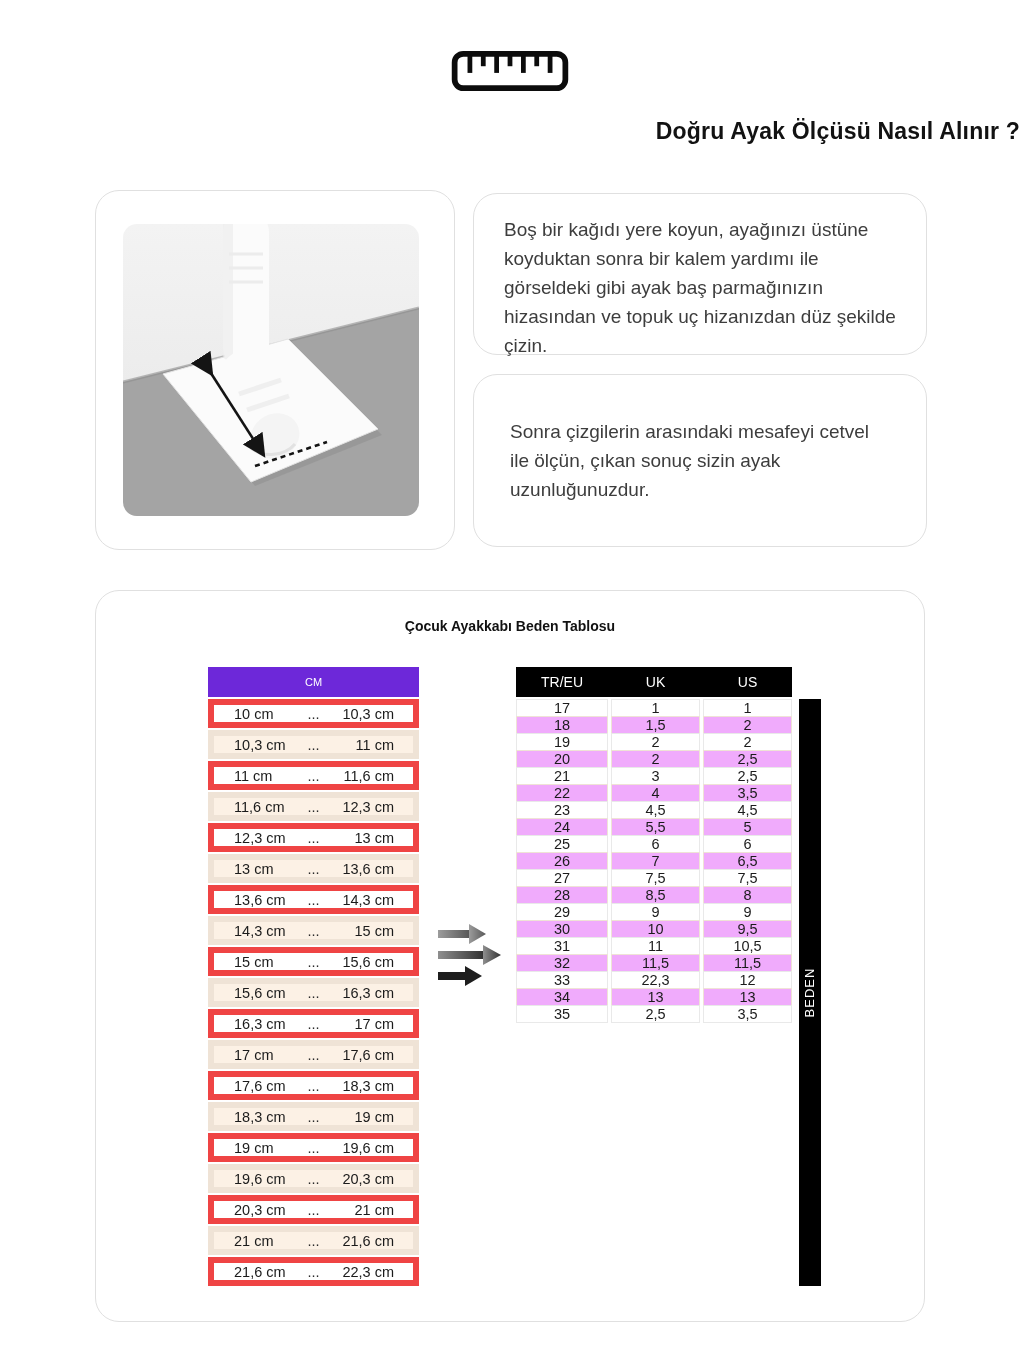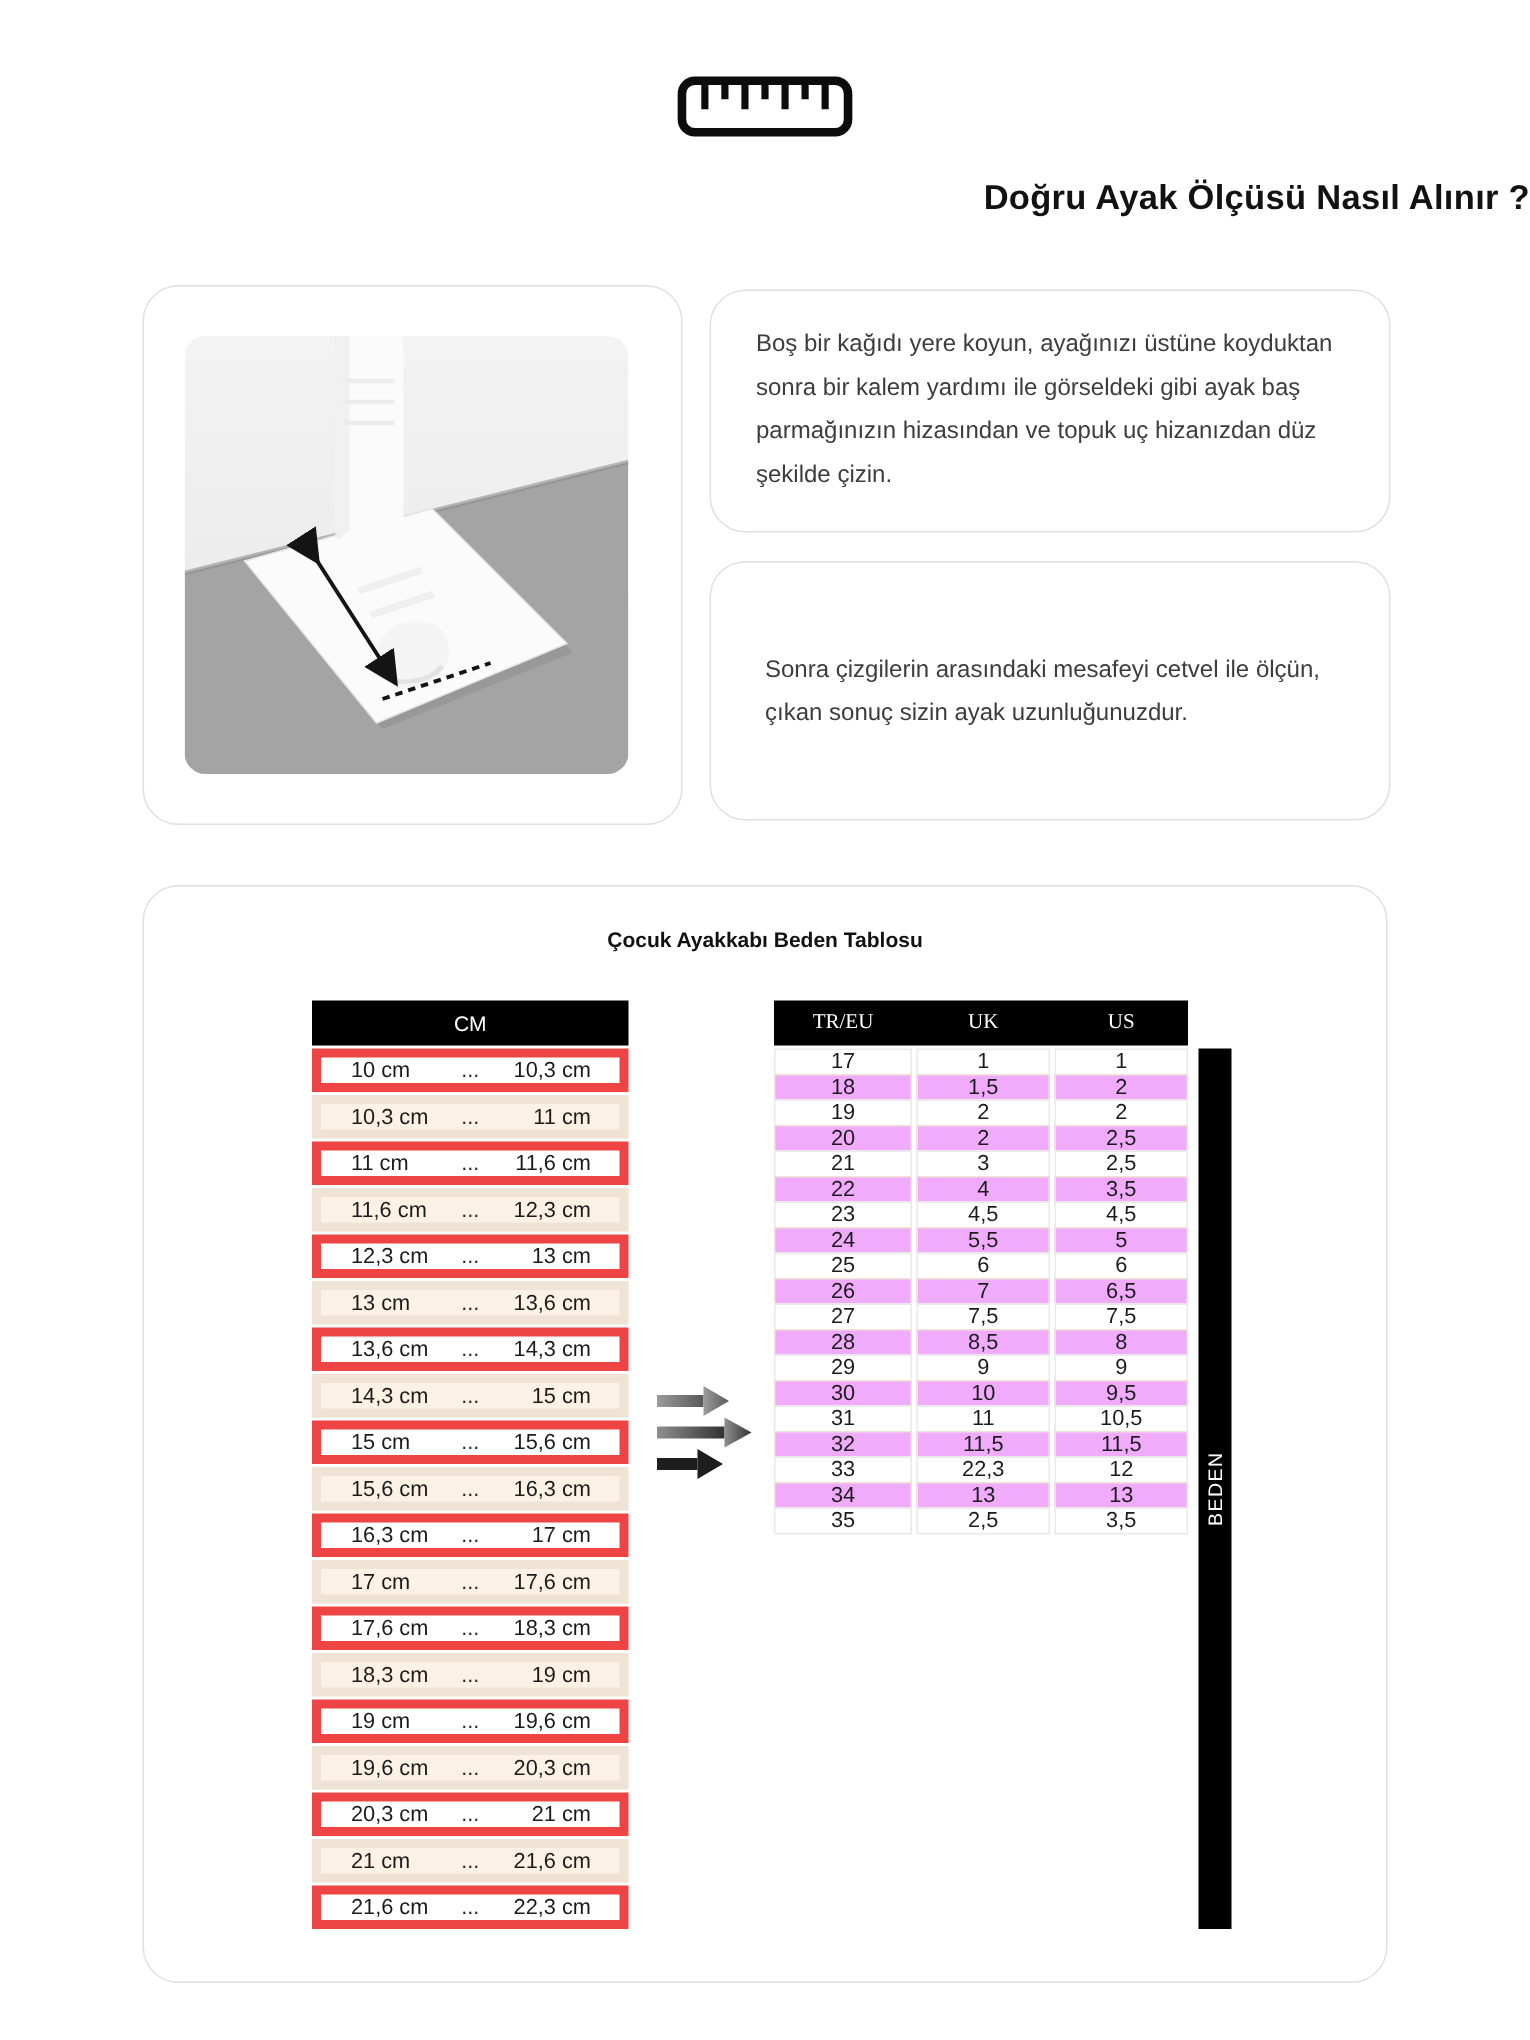--- a/index.html
+++ b/index.html
@@ -8,42 +8,42 @@
 
   
   .ruler-wrap{position:absolute;top:50px;left:0;width:100%;display:flex;justify-content:center;}
   .page-title{position:absolute;top:118px;left:0;width:100%;text-align:right;
               font-size:23px;font-weight:bold;color:#121212;letter-spacing:.2px;}
 
   
   .card{position:absolute;background:#fff;border:1px solid #e0e0e0;border-radius:24px;box-sizing:border-box;}
   .photo-card{left:95px;top:190px;width:360px;height:360px;}
   .photo{position:absolute;left:27px;top:33px;width:296px;height:292px;border-radius:14px;overflow:hidden;}
-  .text-card{color:#3d3d3d;font-size:16px;line-height:29px;}
+  .text-card{color:#3d3d3d;font-size:19px;line-height:29px;}
   .text-card p{margin:0;}
   .card-step1{left:473px;top:193px;width:454px;height:162px;padding:21px 30px;}
   .card-step2{left:473px;top:374px;width:454px;height:173px;padding:0 36px;display:flex;align-items:center;}
 
   
   .table-card{left:95px;top:590px;width:830px;height:732px;}
   .chart-title{text-align:center;margin-top:27px;font-size:14px;font-weight:bold;color:#111;}
 
-  .t-head{background:#000000;color:#fff;height:30px;font-size:14px;display:flex;align-items:center;justify-content:center;}
+  .t-head{background:#6d28d9;color:#fff;height:30px;font-size:11px;display:flex;align-items:center;justify-content:center;}
 
   .cm-table{position:absolute;left:112px;top:76px;width:211px;}
   .cm-row{display:grid;grid-template-columns:1fr 26px 1fr;align-items:center;height:29px;margin-top:2px;
           background:#fff;border:6px solid #ef4444;box-sizing:border-box;font-size:14.5px;color:#1b1b1b;}
   .cm-row.alt{background:#fcf1e5;border-color:#efe3d6;}
   .cm-left{padding-left:20px;text-align:left;}
   .cm-dots{text-align:center;color:#2a2a2a;}
   .cm-right{padding-right:19px;text-align:right;}
 
   .size-table{position:absolute;left:420px;top:76px;width:276px;}
   .size-head{display:grid;grid-template-columns:92px 89px 89px;column-gap:3px;background:#000;color:#fff;
-             height:30px;font-size:14px;align-items:center;font-family:Liberation Serif, serif;}
+             height:30px;font-size:14px;align-items:center;}
   .size-head span{text-align:center;}
   .size-row{display:grid;grid-template-columns:92px 89px 89px;column-gap:3px;height:15px;margin-top:2px;}
   .size-cell{border:1px solid #e9e9e9;background:#fff;box-sizing:border-box;display:flex;align-items:center;
              justify-content:center;font-size:14.5px;color:#1b1b1b;}
   .size-row.alt .size-cell{background:#f0abfc;border-color:#efe3d6;}
 
   .beden-bar{position:absolute;left:703px;top:108px;width:22px;height:587px;background:#000;
              display:flex;align-items:center;justify-content:center;}
   .beden-bar span{transform:rotate(-90deg);color:#fff;font-size:13px;letter-spacing:1px;white-space:nowrap;}
 

